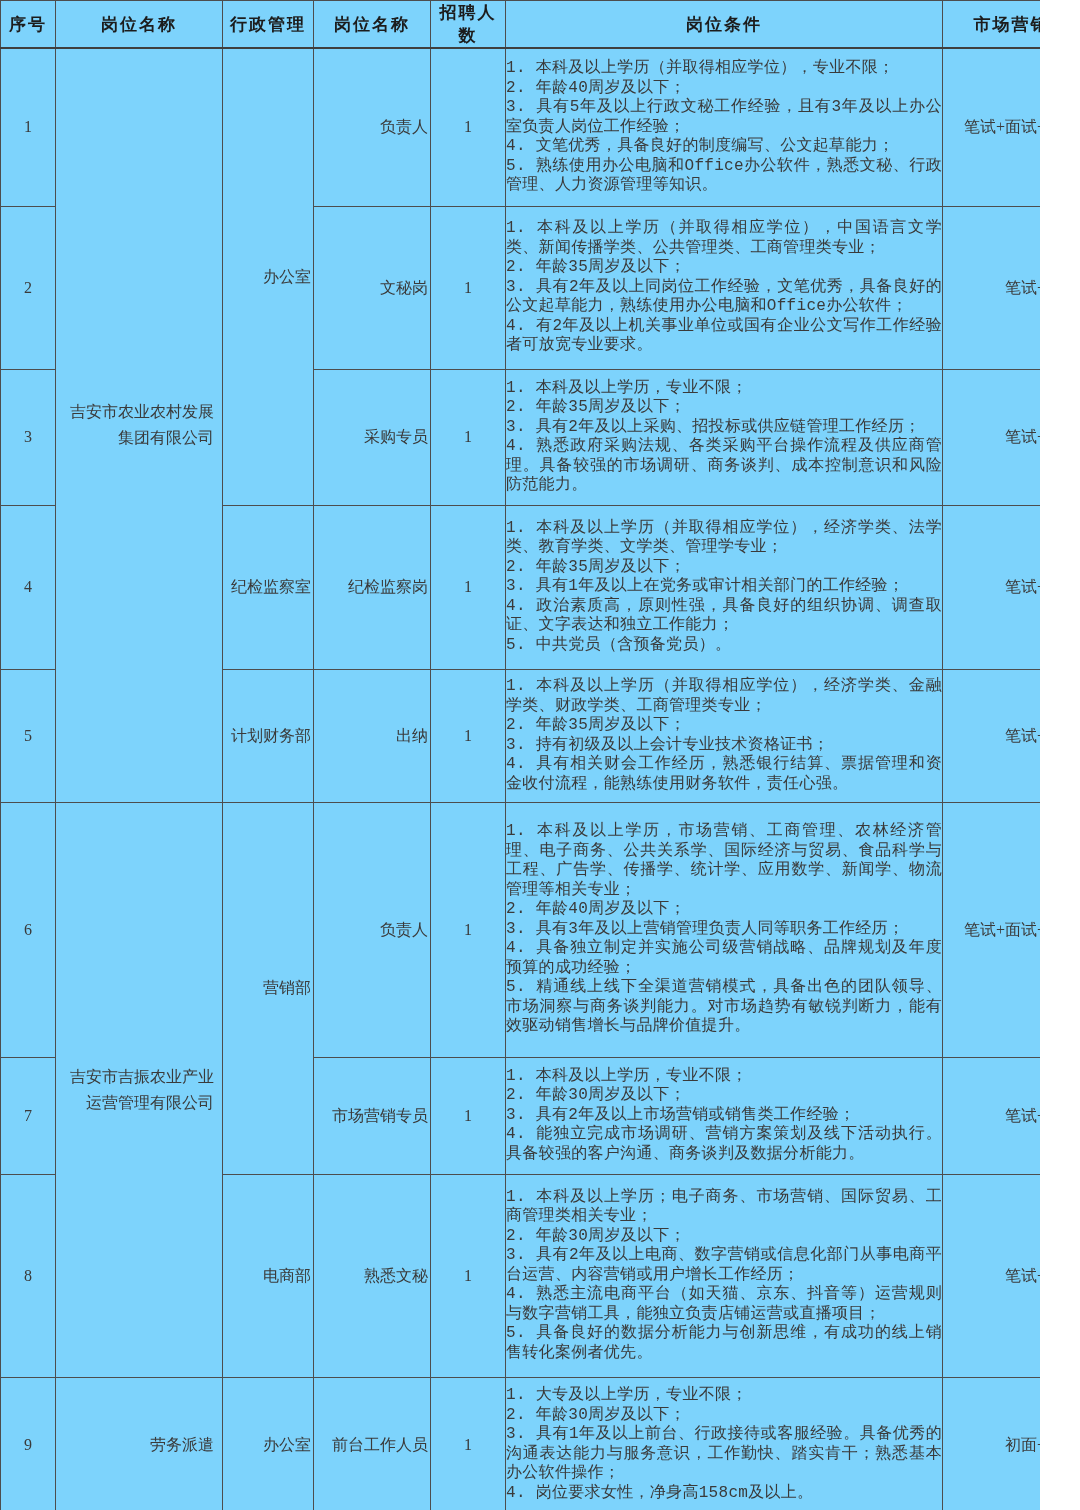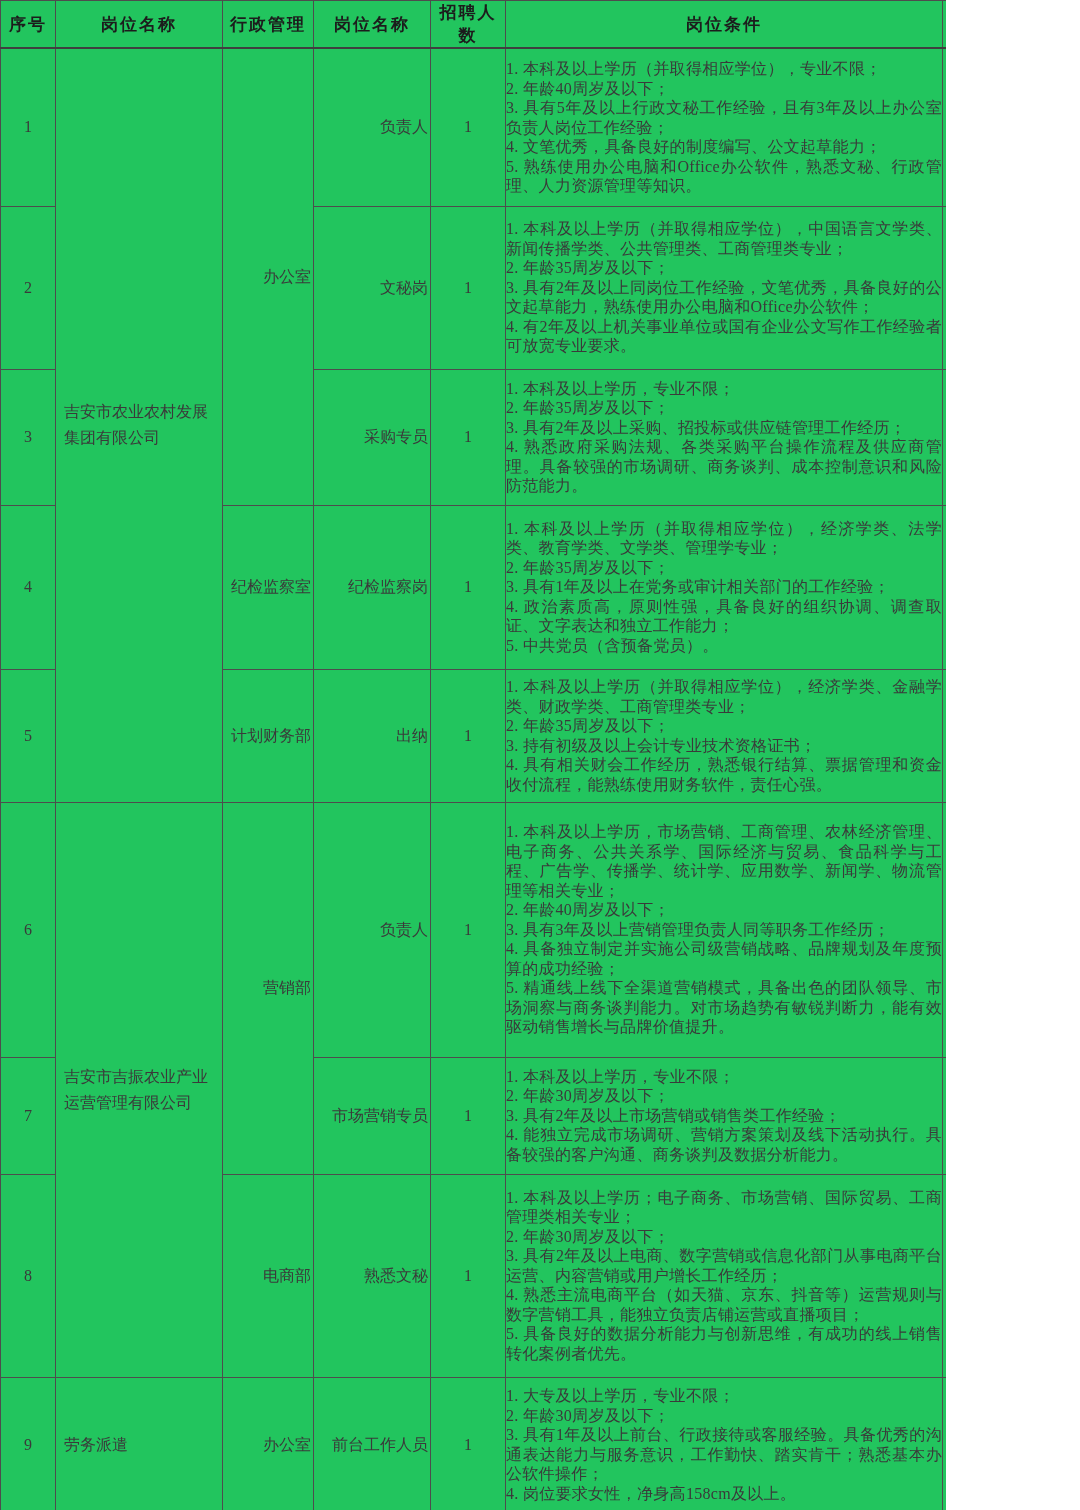--- a/index.html
+++ b/index.html
@@ -1,23 +1,23 @@
 <!DOCTYPE html>
 <html><head>
 <meta charset="utf-8">
 <style>
   html, body {
     margin: 0;
     padding: 0;
     background: #ffffff;
   }
   .sheet {
-    width: 946px;
+    width: 1040px;
     height: 1510px;
-    background: #22c55e;
+    background: #7dd3fc;
     overflow: hidden;
     font-family: "Liberation Serif", "DejaVu Serif", serif;
   }
   table.jobs {
     border-collapse: collapse;
     table-layout: fixed;
     width: 1080px;
     height: 1510px;
   }
   table.jobs th, table.jobs td {
@@ -40,26 +40,27 @@
   td.c-cond {
     text-align: left;
     vertical-align: middle;
     padding: 3px 7px;
   }
   .cond-item {
     line-height: 19.5px;
     word-break: break-all;
     text-align: justify;
     letter-spacing: 0.3px;
+    font-family: Liberation Mono, monospace;
   }
   .employer-name {
     width: 150px;
     margin: 0 auto;
     line-height: 26px;
-    text-align: left;
+    text-align: right;
     word-break: break-all;
   }
   .dept-name, .pos-name, .exam-name {
     line-height: 24px;
     word-break: break-all;
     padding: 0 2px;
     text-align: right;
   }
 </style>
 </head>

